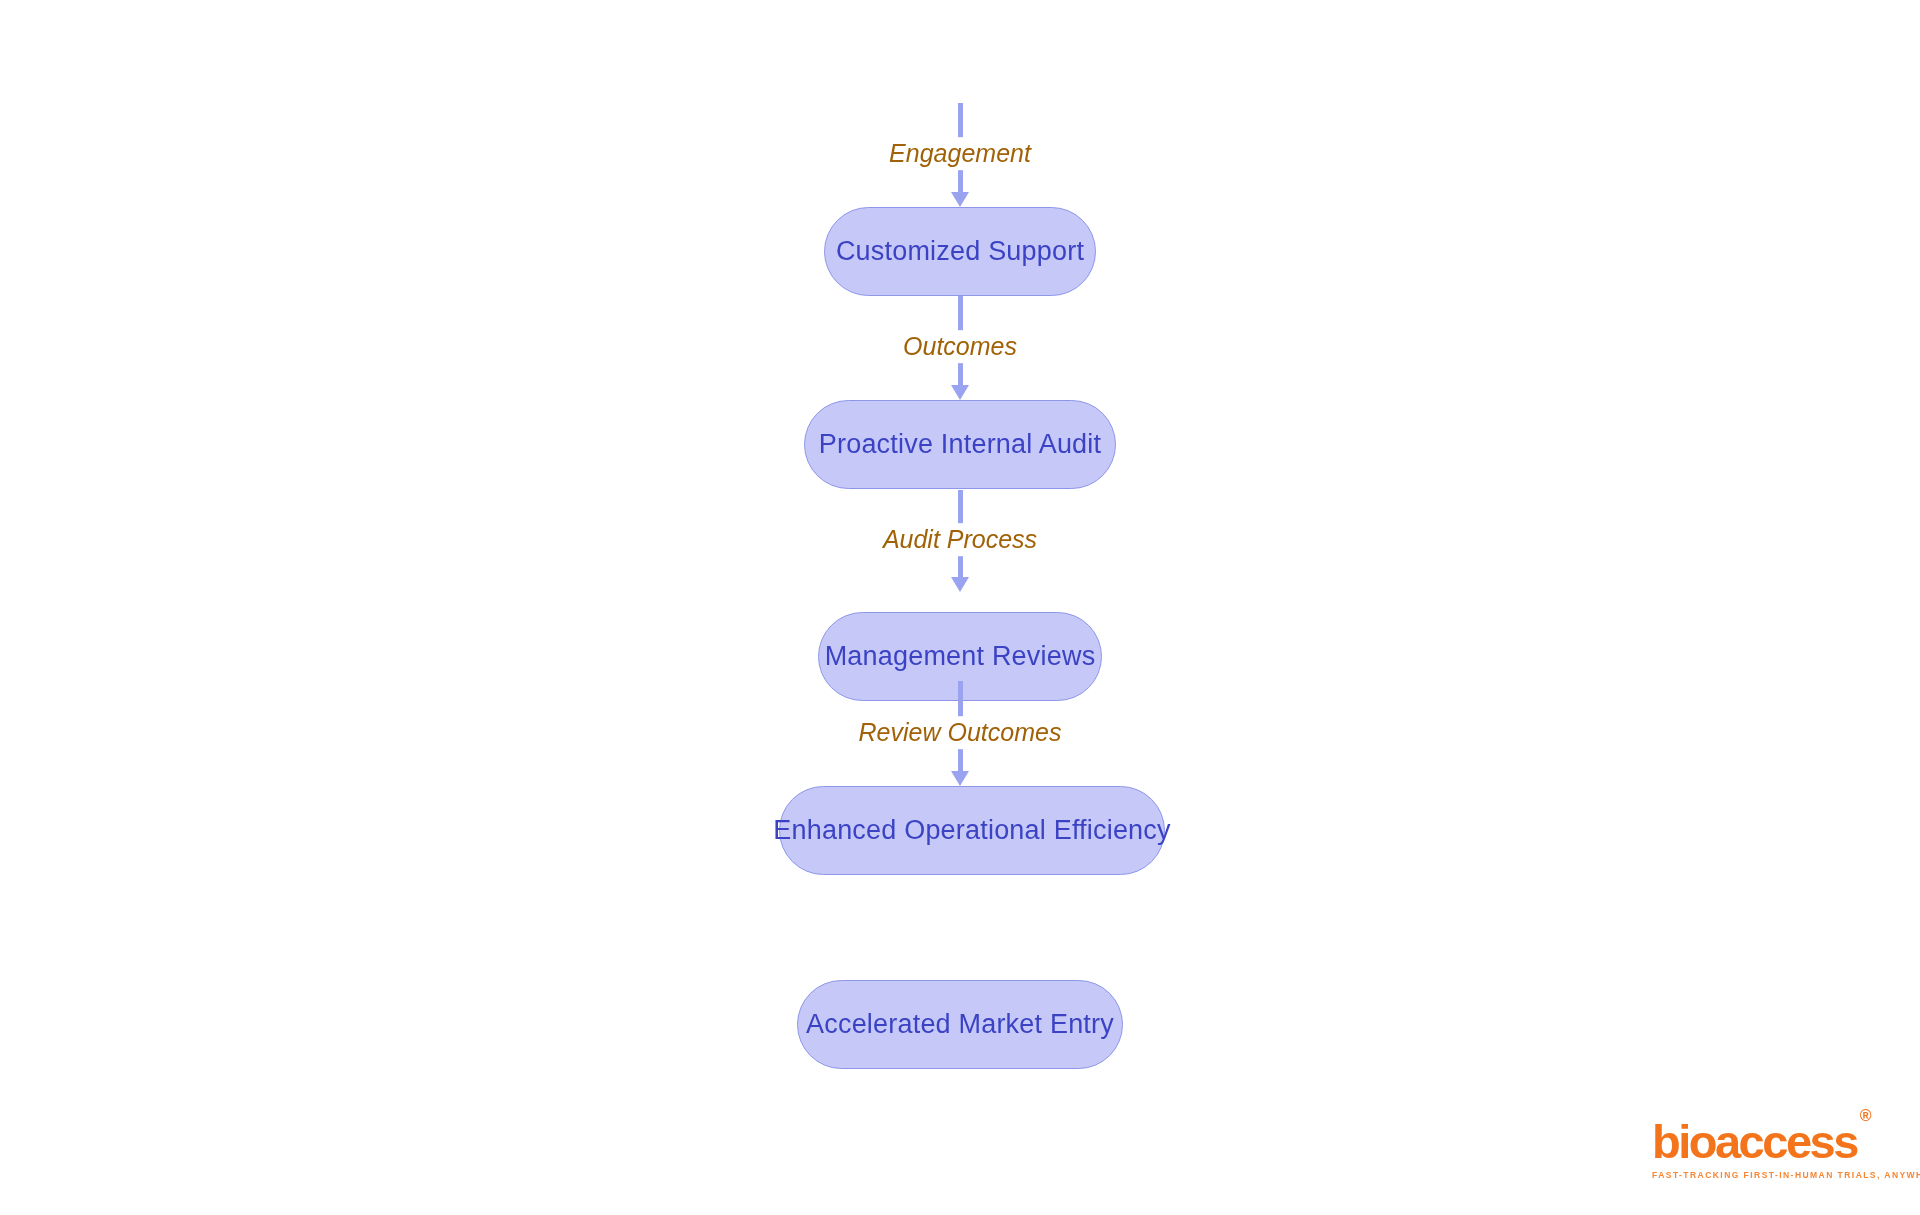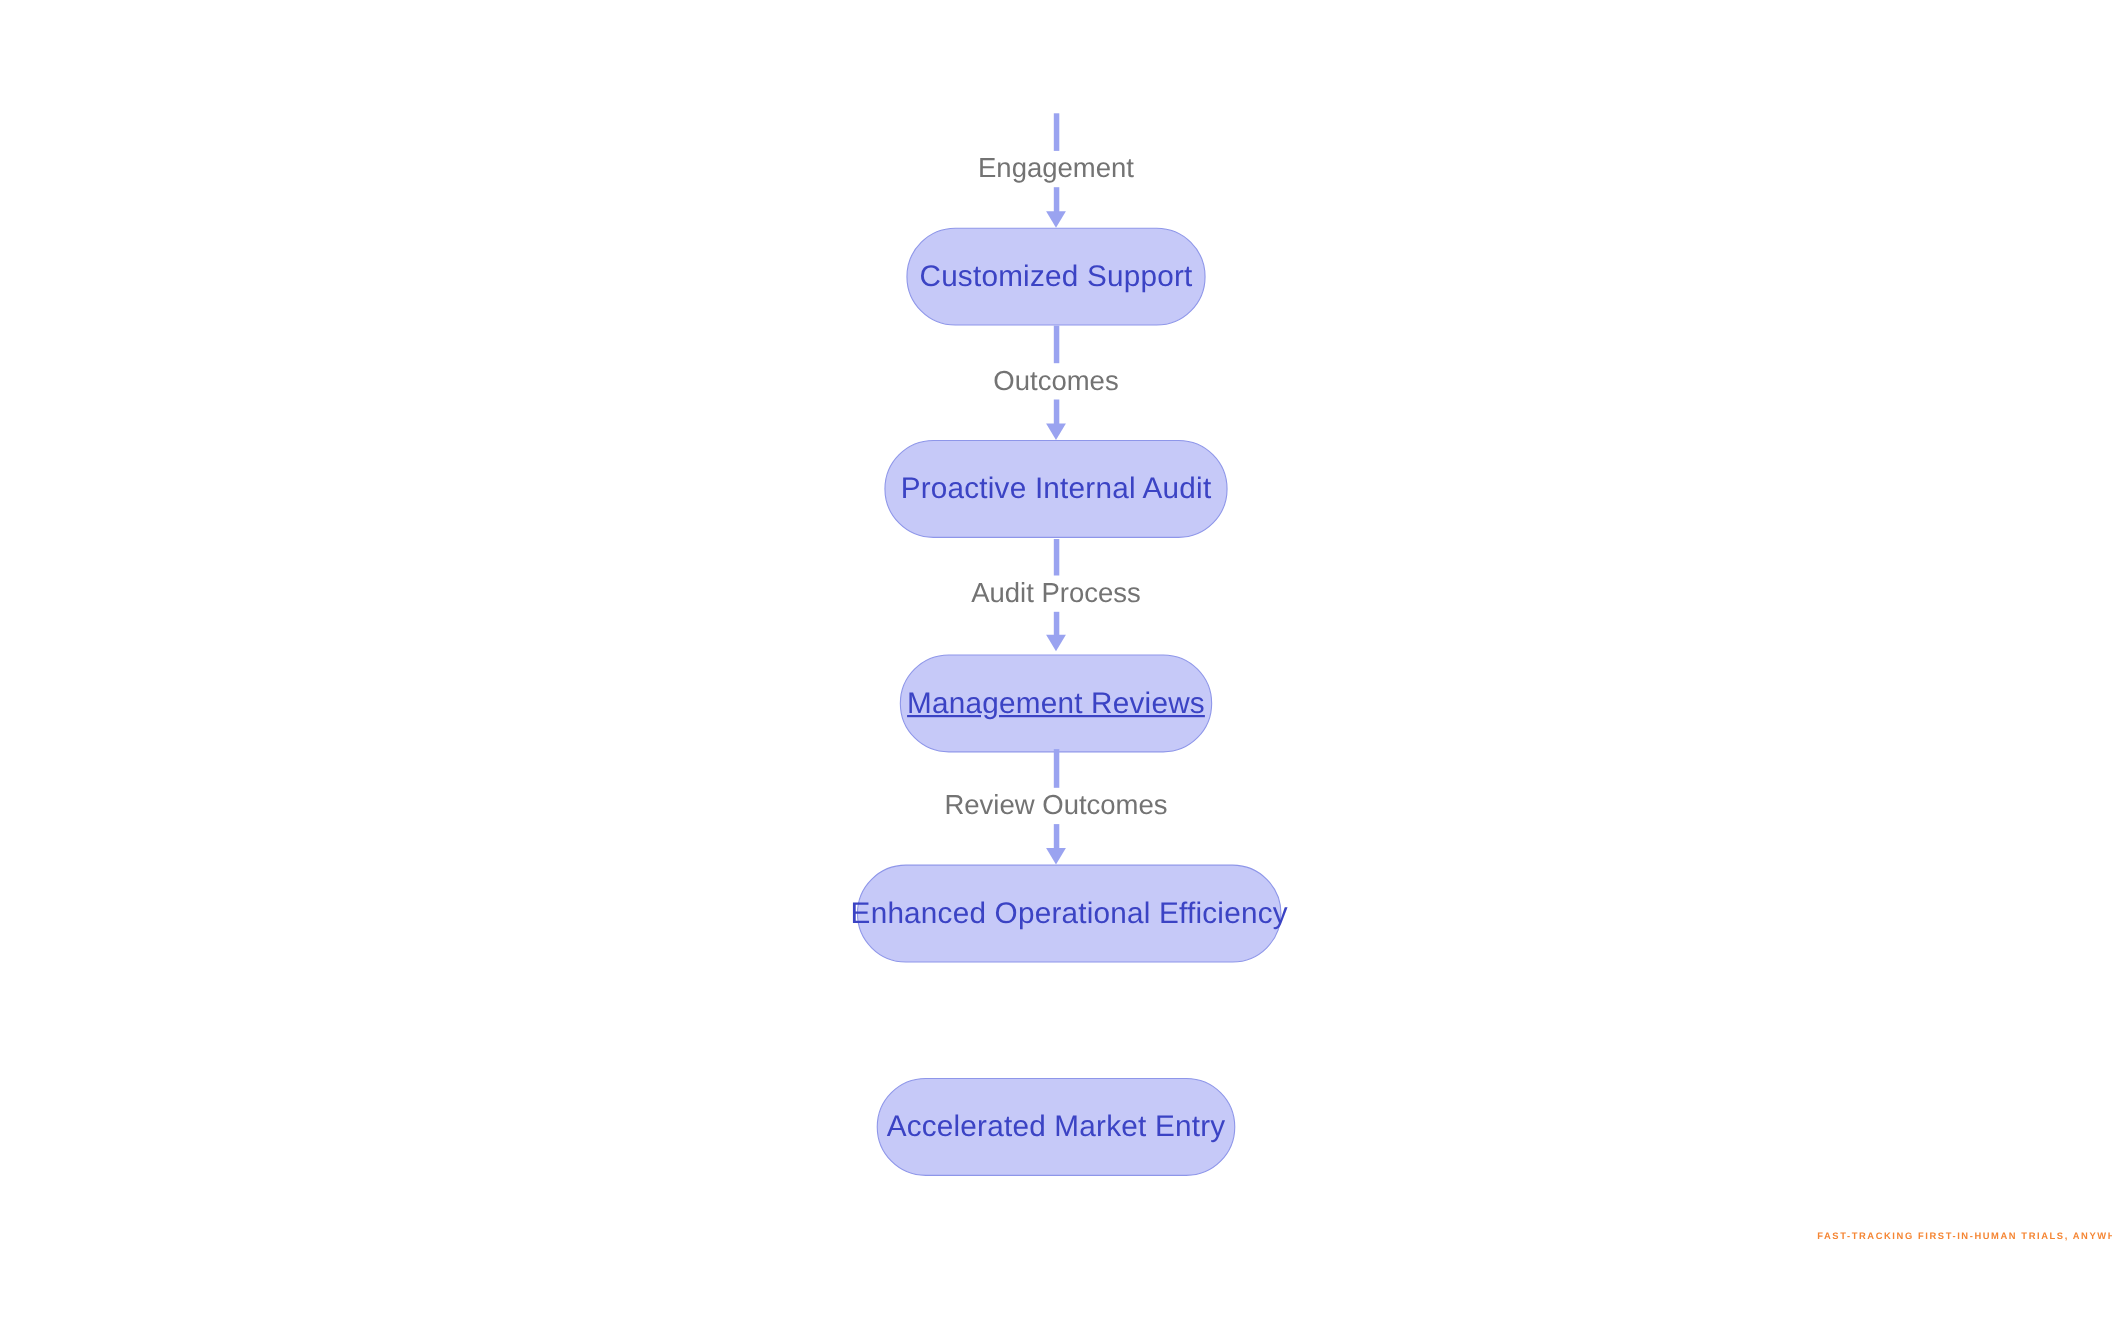--- a/index.html
+++ b/index.html
@@ -67,23 +67,24 @@
     border-right: 9px solid transparent;
     border-top: 15px solid #9aa3f0;
   }
   .edge .edge-label {
     position: absolute;
     left: 50%;
     top: 50%;
     transform: translate(-50%, -54%);
     background: #ffffff;
     padding: 2px 8px;
-    color: #737373;
+    color: #a16207;
     font-size: 25px;
     white-space: nowrap;
+    font-style: italic;
   }
   
   .logo {
     position: absolute;
     left: 1652px;
     top: 1116px;
     width: 230px;
     text-align: left;
   }
   .logo .brand {
@@ -136,21 +137,21 @@
     <div class="node" style="top:400px; width:312px;">
       <span>Proactive Internal Audit</span>
     </div>
 
     <div class="edge" style="top:490px; height:102px;">
       <div class="stem"></div>
       <div class="arrowhead"></div>
       <div class="edge-label">Audit Process</div>
     </div>
 
-    <div class="node" style="top:595px; width:284px;text-decoration:underline;">
+    <div class="node" style="top:612px; width:284px;">
       <span>Management Reviews</span>
     </div>
 
     <div class="edge" style="top:681px; height:105px;">
       <div class="stem"></div>
       <div class="arrowhead"></div>
       <div class="edge-label">Review Outcomes</div>
     </div>
 
     <div class="node" style="top:786px; width:386px;margin-left:12px;">
@@ -158,15 +159,18 @@
     </div>
 
 
     <div class="node" style="top:980px; width:326px;">
       <span>Accelerated Market Entry</span>
     </div>
 
   </div>
 
   <div class="logo">
+    <div class="brand">
+      <span>bioaccess</span><sup>®</sup>
+    </div>
     <div class="tagline">FAST-TRACKING FIRST-IN-HUMAN TRIALS, ANYWHERE</div>
   </div>
 </div>
 
 </body></html>

